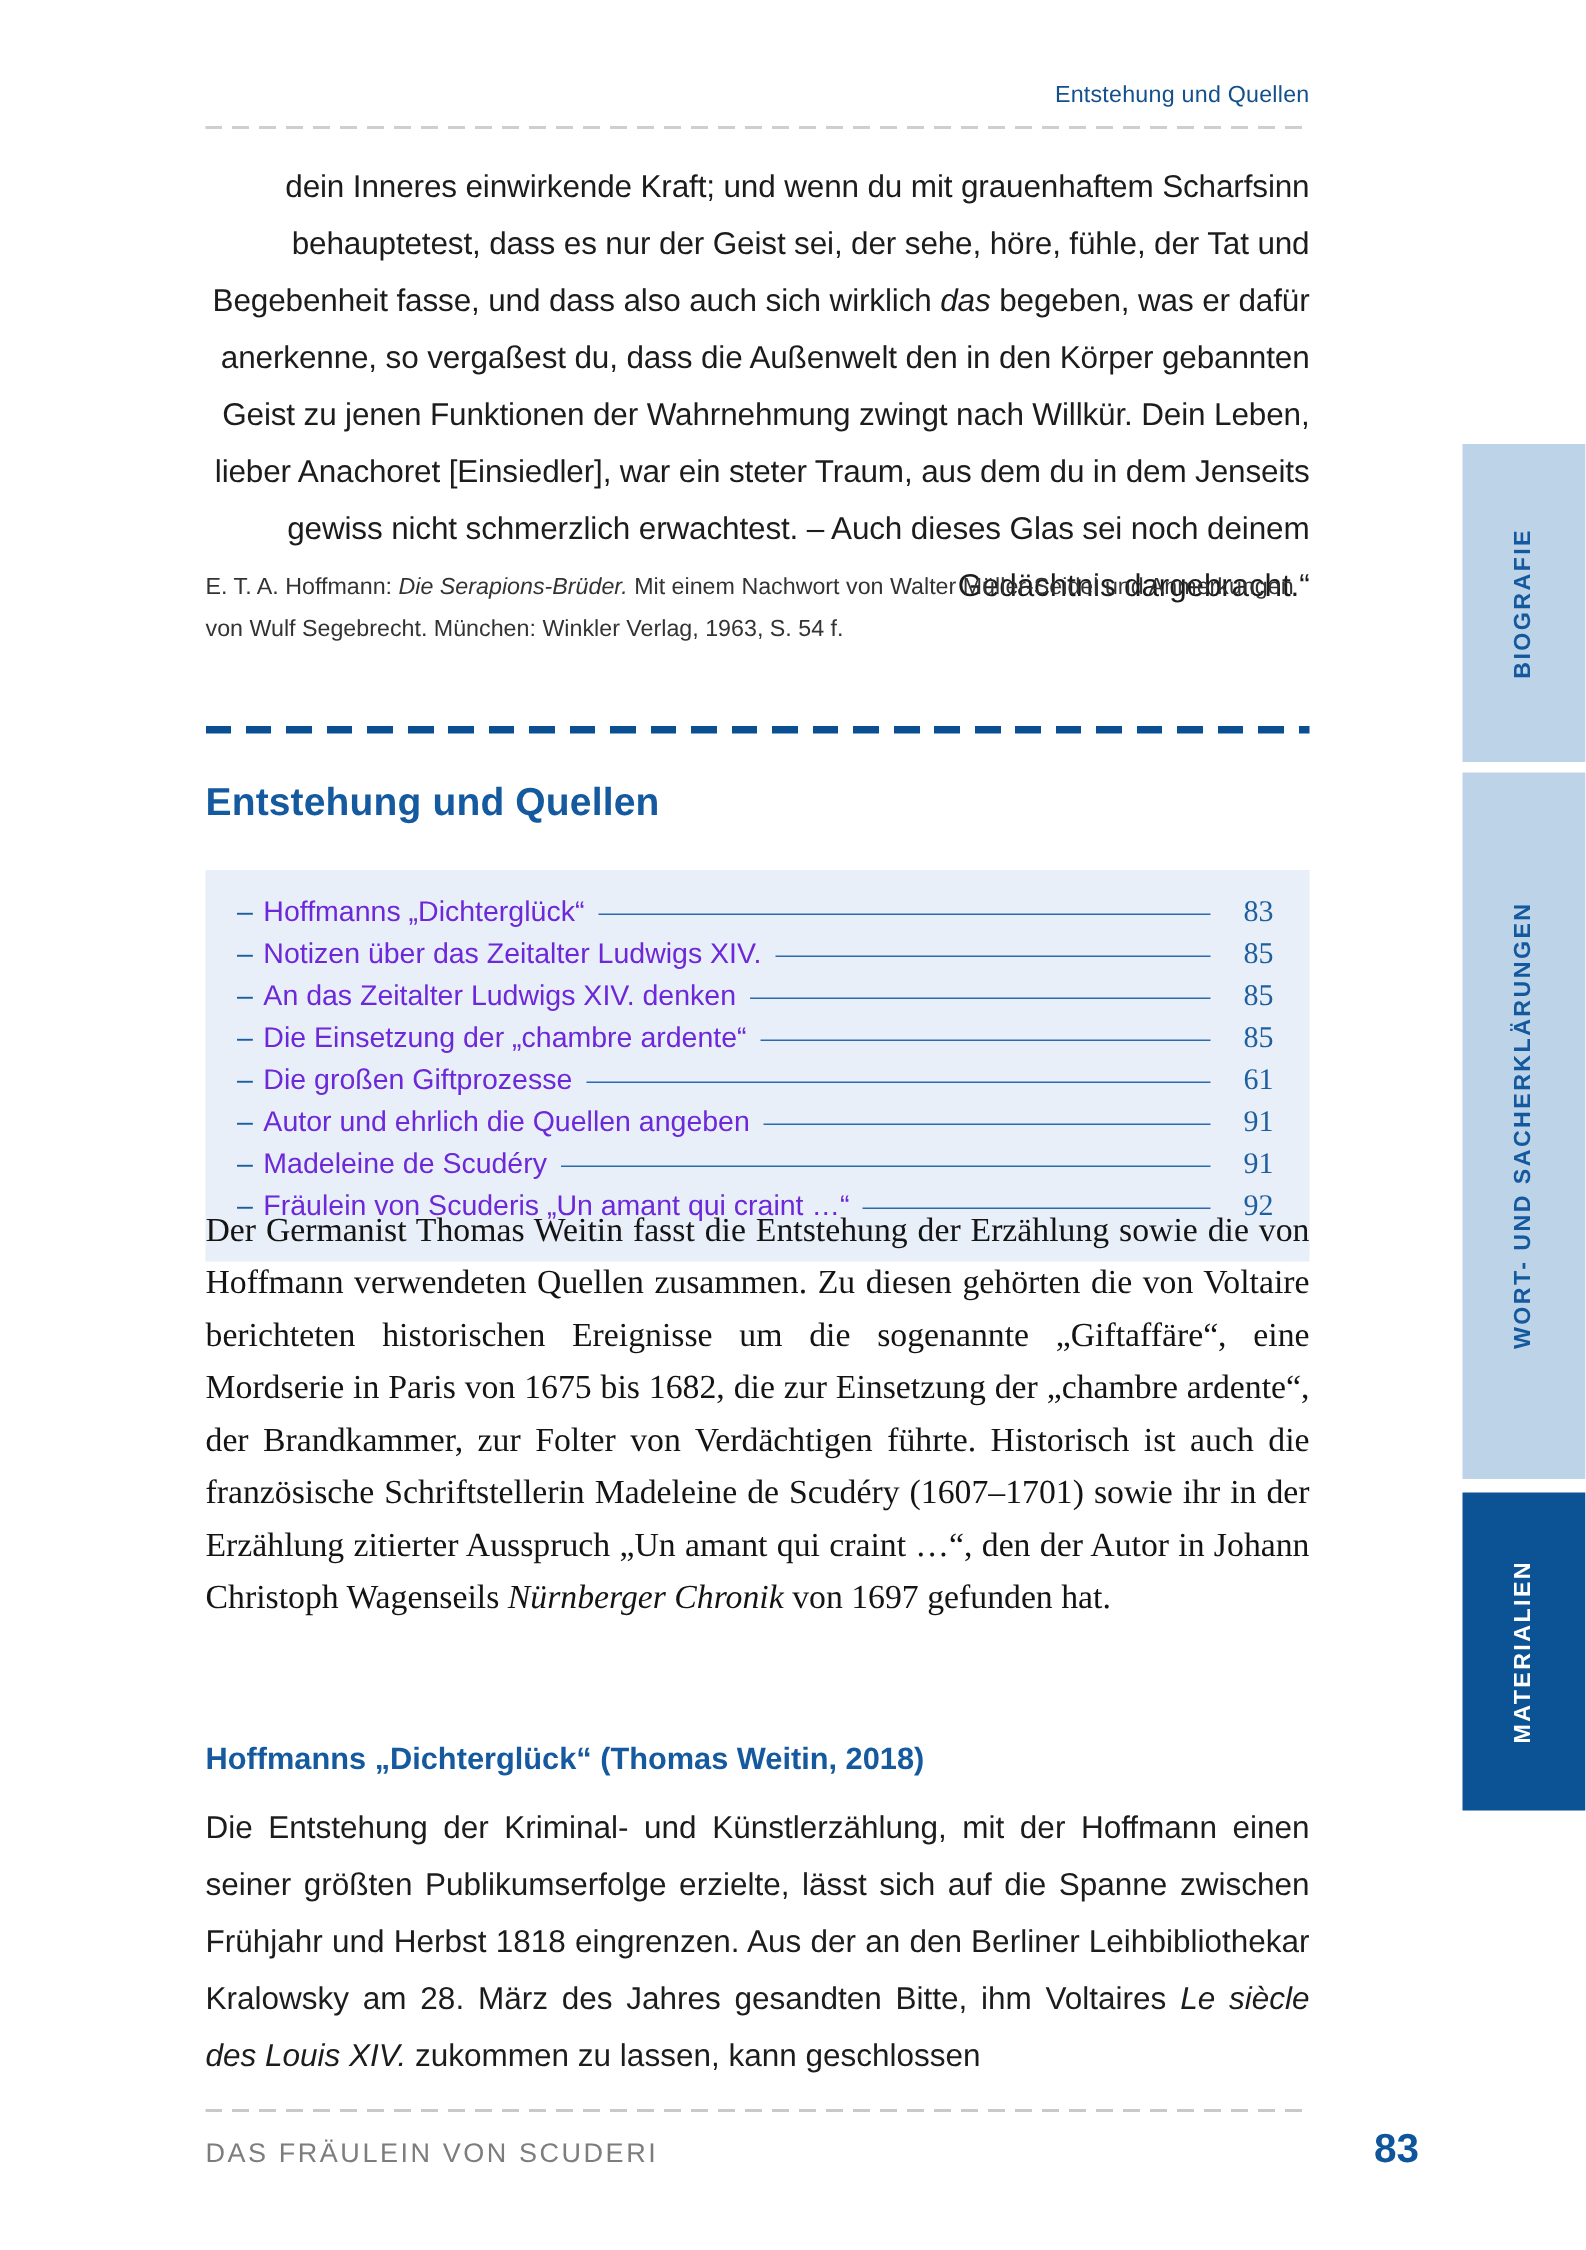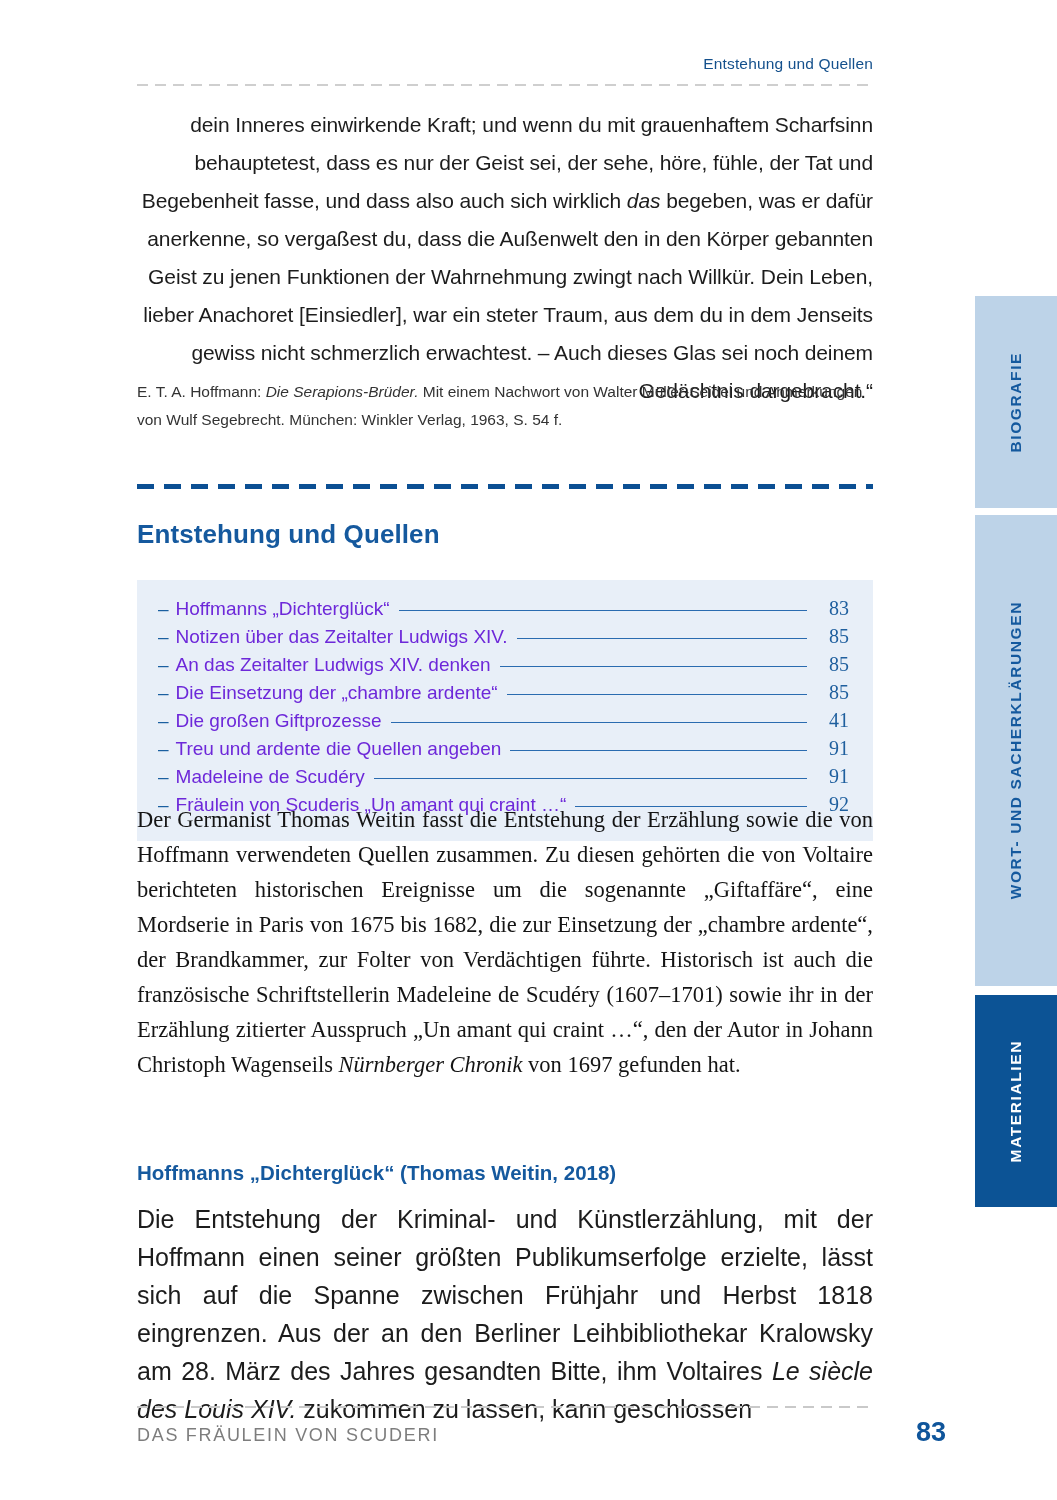--- a/index.html
+++ b/index.html
@@ -148,21 +148,21 @@
   #sub-heading {
     top: 1161px;
     font-size: 20.5px;
     font-weight: bold;
     color: #15599e;
   }
 
   
   #final-para {
     top: 1200px;
-    font-size: 25px;
+    font-size: 21px;
     line-height: 38px;
     color: #1c1c1c;
     text-align: justify;
   }
   #final-para em { font-style: italic; }
 
   
   #foot-rule {
     position: absolute;
     left: 137px;
@@ -272,26 +272,26 @@
       <span class="toc-dash">–</span>
       <span class="toc-label">Die Einsetzung der „chambre ardente“</span>
       <span class="toc-leader"></span>
       <span class="toc-page">85</span>
     </div>
 
     <div class="toc-row">
       <span class="toc-dash">–</span>
       <span class="toc-label">Die großen Giftprozesse</span>
       <span class="toc-leader"></span>
-      <span class="toc-page">41</span>
-    </div>
-
-    <div class="toc-row">
-      <span class="toc-dash">–</span>
-      <span class="toc-label">Treu und ardente die Quellen angeben</span>
+      <span class="toc-page">61</span>
+    </div>
+
+    <div class="toc-row">
+      <span class="toc-dash">–</span>
+      <span class="toc-label">Autor und ehrlich die Quellen angeben</span>
       <span class="toc-leader"></span>
       <span class="toc-page">91</span>
     </div>
 
     <div class="toc-row">
       <span class="toc-dash">–</span>
       <span class="toc-label">Madeleine de Scudéry</span>
       <span class="toc-leader"></span>
       <span class="toc-page">91</span>
     </div>

